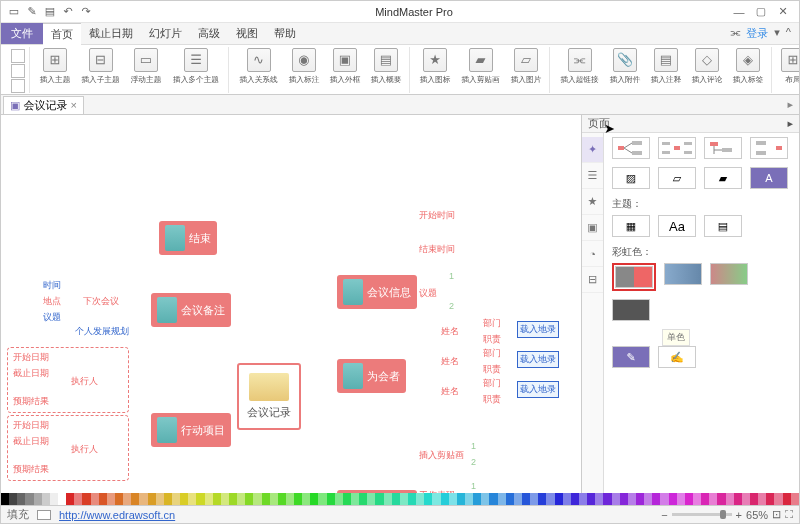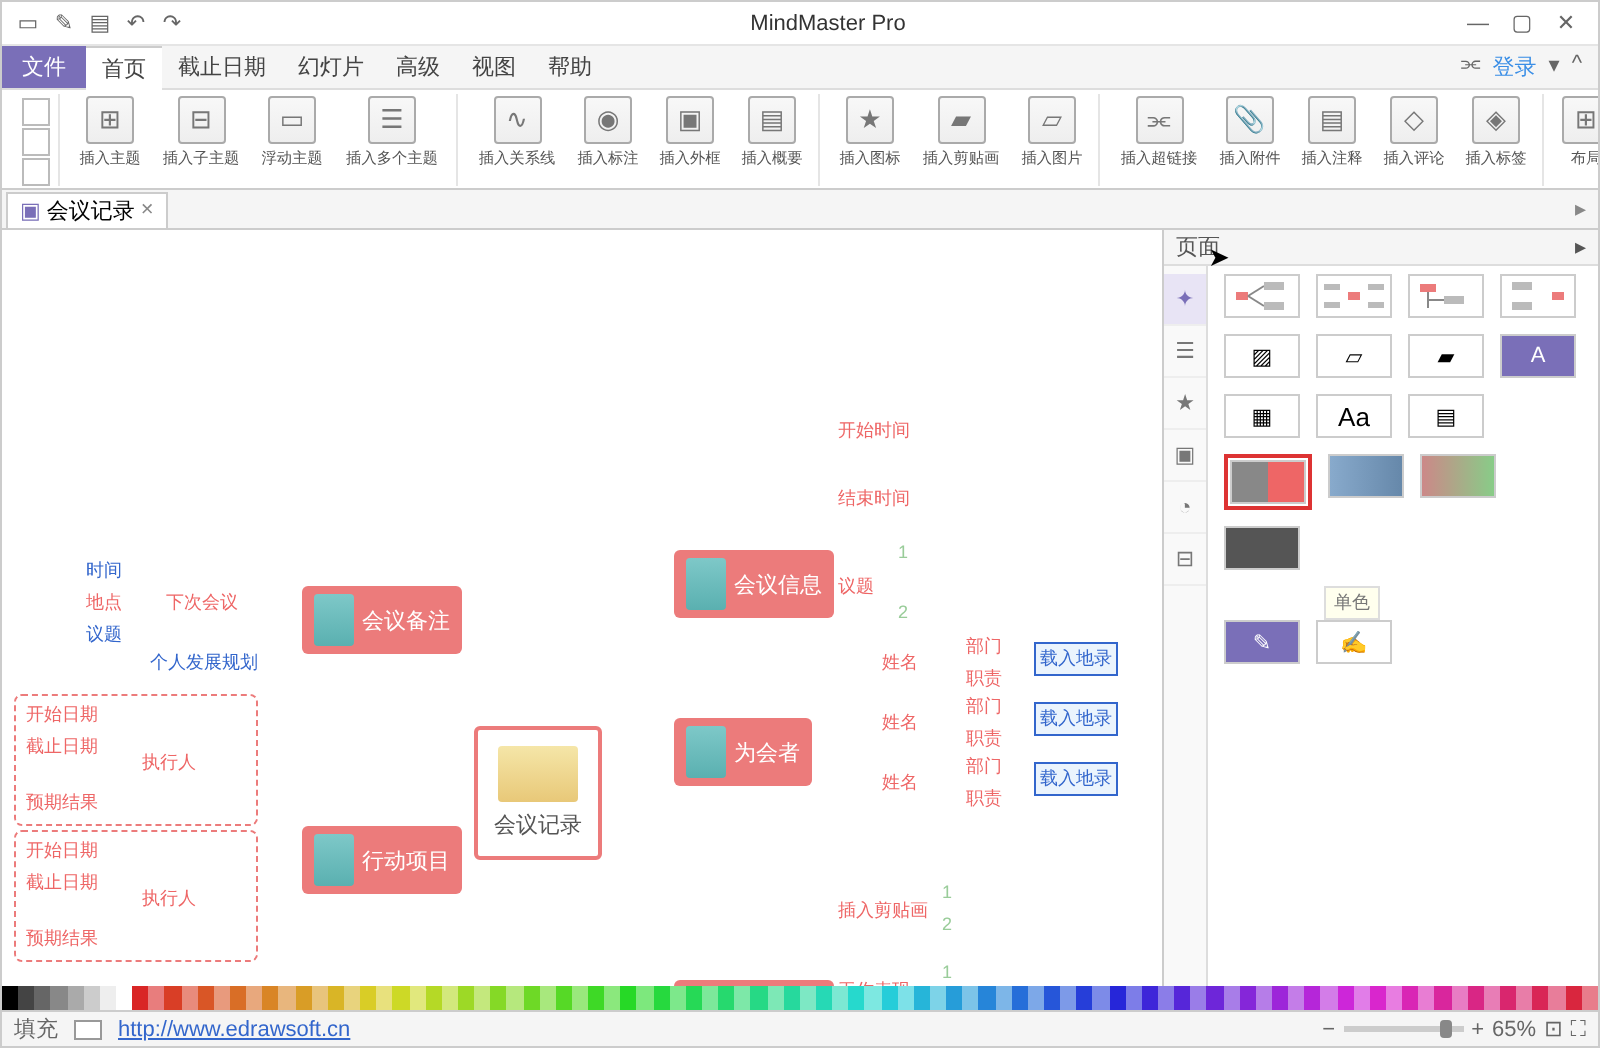--- a/index.html
+++ b/index.html
@@ -199,20 +199,24 @@
 </div>
 
 <div class="main">
  <div class="canvas">
 
   <div class="node center" style="left:236px;top:248px">
         <div class="cic"></div>
         <span>会议记录</span>
       </div>
 
+  <div class="node pink" style="left:158px;top:106px">
+        <div class="fig"></div>
+        <span>结束</span>
+      </div>
   <div class="node pink" style="left:150px;top:298px">
         <div class="fig"></div>
         <span>行动项目</span>
       </div>
   <div class="node pink" style="left:150px;top:178px">
         <div class="fig"></div>
         <span>会议备注</span>
       </div>
 
   <div class="node pink" style="left:336px;top:244px">
@@ -322,25 +326,27 @@
               <rect x="2" y="11" width="10" height="4" fill="#bbb"></rect>
             </svg>
           </div>
    </div>
    <div class="layrow">
     <div class="layic">▨</div>
     <div class="layic">▱</div>
     <div class="layic">▰</div>
     <div class="layic" style="background:#7a6fb8;color:#fff">A</div>
    </div>
+   <div class="seclbl">主题：</div>
    <div class="layrow">
     <div class="layic">▦</div>
     <div class="layic" style="font-size:13px">Aa</div>
     <div class="layic">▤</div>
    </div>
+   <div class="seclbl">彩虹色：</div>
    <div class="layrow">
     <span class="selbox">
      <div class="layic" style="background:linear-gradient(90deg,#888 50%,#e66 50%)"></div>
      <span class="cursor" style="left:22px;top:6px">➤</span>
     </span>
     <div class="layic" style="background:linear-gradient(90deg,#8ac,#68a)"></div>
     <div class="layic" style="background:linear-gradient(90deg,#c88,#8c8)"></div>
     <div class="layic" style="background:linear-gradient(90deg,#555,#555)"></div>
    </div>
    <div style="font-size:9px;color:#777;margin-left:50px;border:1px solid #ddd;background:#ffe;padding:1px 4px;display:inline-block">单色</div>

